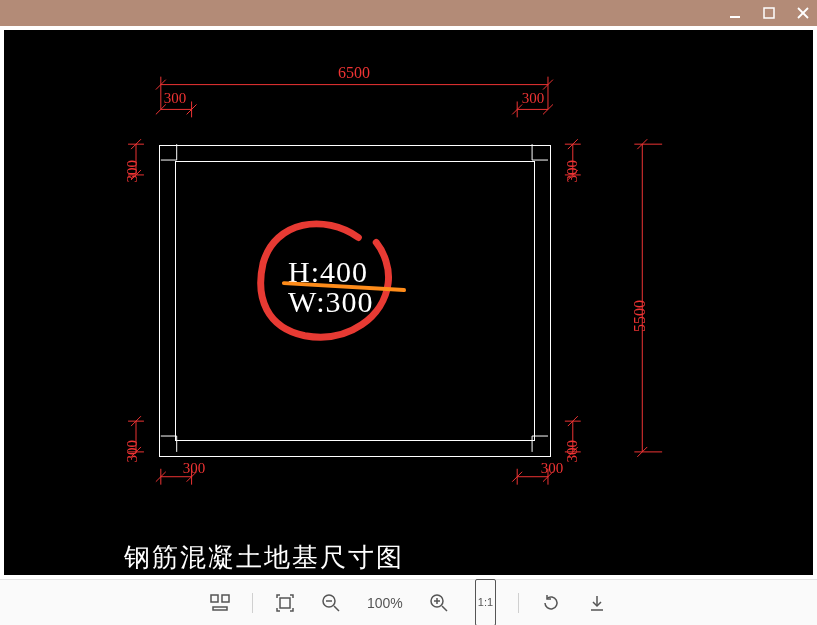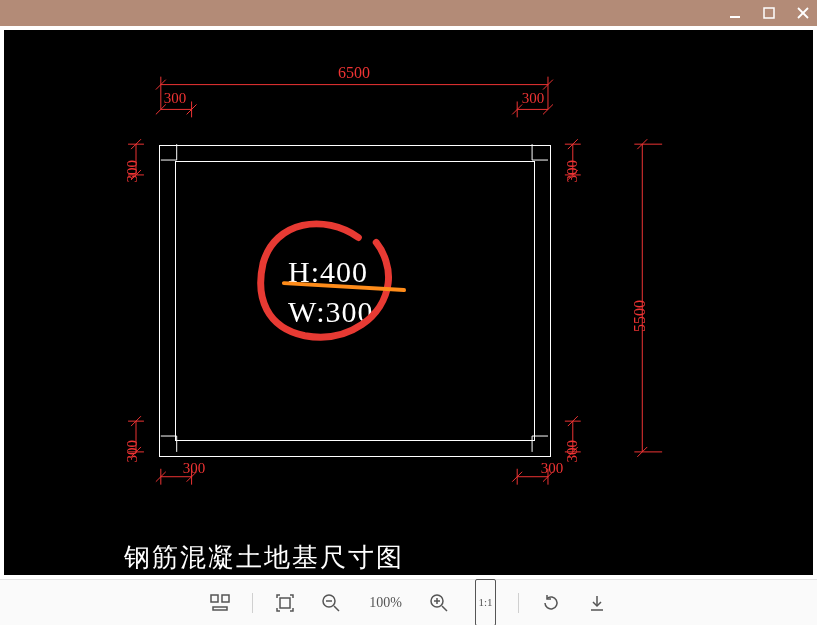--- a/index.html
+++ b/index.html
@@ -53,21 +53,20 @@
     letter-spacing:2px;font-family:Liberation Serif, serif;
   }
   
   .freehand{position:absolute;left:0;top:0;width:100%;height:100%;pointer-events:none;}
   
   .toolbar{
     height:45px;background:#fafafa;
     display:flex;align-items:center;justify-content:center;gap:18px;
     color:#555;font-size:14px;
     border-top:1px solid #e4e4e4;
-    font-family:Liberation Serif, serif;
   }
   .tbtn{padding:4px;cursor:pointer;display:flex;align-items:center;justify-content:center;border-radius:3px;}
   .tbtn svg{display:block;stroke:#555;fill:none;stroke-width:1.5;}
   .divider{width:1px;height:20px;background:#d0d0d0;}
   .zoom-label{min-width:44px;text-align:center;color:#555;user-select:none;}
   .boxed{border:1px solid #555;padding:17px 2px;font-size:11px;line-height:1;border-radius:2px;}
 </style>
 </head>
 <body>
 
@@ -176,21 +175,21 @@
     <span class="hdim-lbl" style="left:529px;top:77px;font-size:15px">300</span>
     <span class="hdim-lbl" style="left:190px;top:447px;font-size:15px">300</span>
     <span class="hdim-lbl" style="left:548px;top:447px;font-size:15px">300</span>
     <span class="vdim-lbl" style="left:128px;top:130px;font-size:15px">300</span>
     <span class="vdim-lbl" style="left:128px;top:410px;font-size:15px">300</span>
     <span class="vdim-lbl" style="left:568px;top:130px;font-size:15px">300</span>
     <span class="vdim-lbl" style="left:568px;top:410px;font-size:15px">300</span>
     <span class="vdim-lbl" style="left:636px;top:270px;font-size:16px">5500</span>
 
     <div class="ann" style="left:284px;top:225px">H:400</div>
-    <div class="ann" style="left:284px;top:265px">W:300</div>
+    <div class="ann" style="left:284px;top:255px">W:300</div>
 
     <svg class="freehand" viewBox="0 0 809 549">
       <path d="M354 209 C320 185 270 192 258 235 C250 270 262 300 300 308 C345 316 380 288 384 255 C386 240 380 224 372 214" stroke="#e73a33" stroke-width="7" fill="none" stroke-linecap="round"></path>
       <path d="M279 255 L400 262" stroke="#ff8c1a" stroke-width="4" fill="none" stroke-linecap="round"></path>
     </svg>
 
     <div class="caption">钢筋混凝土地基尺寸图</div>
   </div>
 </div>
 

